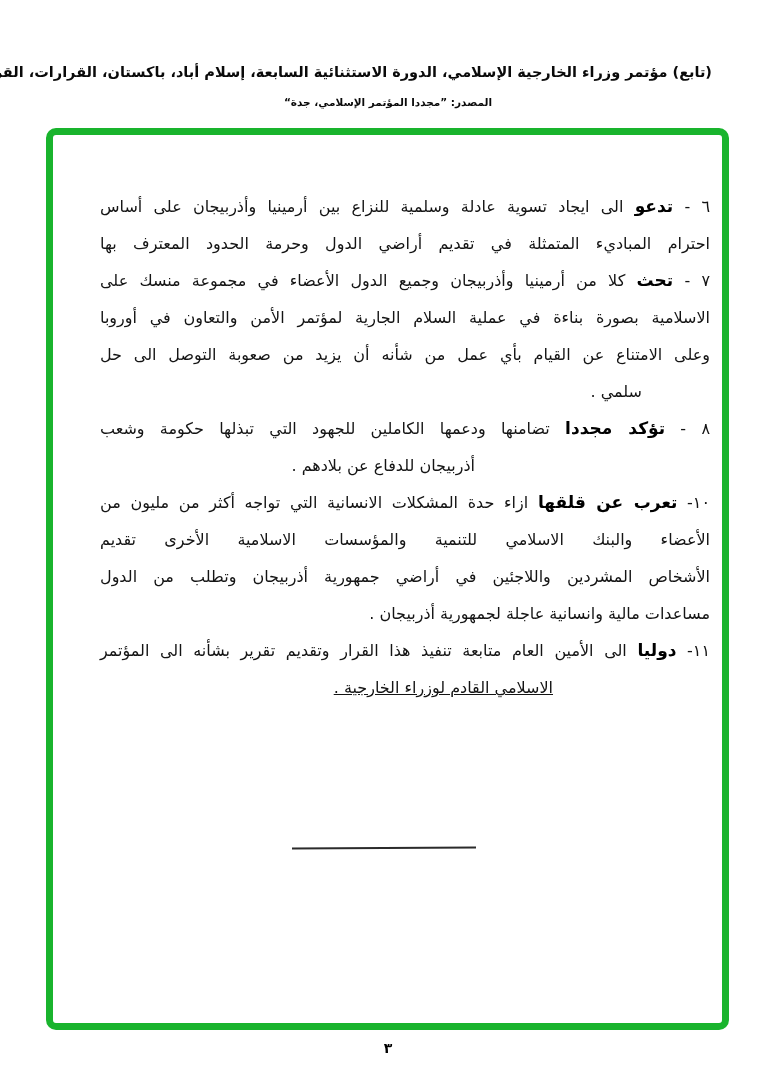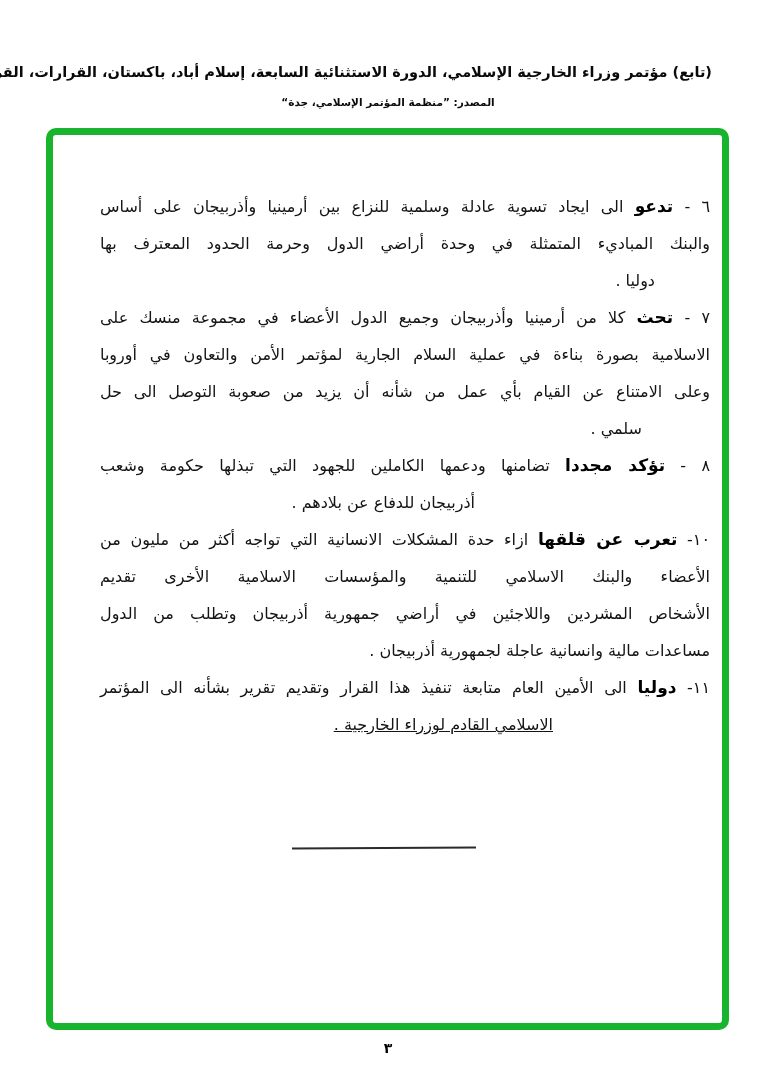--- a/index.html
+++ b/index.html
@@ -79,29 +79,28 @@
 </head>
 <body>
 
 <div class="page">
 
   <div class="header-line">
     <span>(تابع) مؤتمر وزراء الخارجية الإسلامي، الدورة الاستثنائية السابعة، إسلام أباد، باكستان، القرارات، القرار الرقم</span>
     
   </div>
 
-  <div class="source-line">المصدر: ”منظمة المؤتمر الإسلامي، جدة“</div>
+  <div class="source-line">المصدر: ”مجددا المؤتمر الإسلامي، جدة“</div>
 
   <div class="green-box" id="green-box" style="border-color: rgb(25, 180, 45);"></div>
 
   <div class="content" id="content">
       <div class="item">
         <div class="line"><span class="num">٦ - </span><span class="lead">تدعو</span> الى ايجاد تسوية عادلة وسلمية للنزاع بين أرمينيا وأذربيجان على أساس</div>
-        <div class="line">والبنك المباديء المتمثلة في وحدة أراضي الدول وحرمة الحدود المعترف بها</div>
-        <div class="line last" style="padding-right: 55px;">دوليا .</div>
+        <div class="line">احترام المباديء المتمثلة في تقديم أراضي الدول وحرمة الحدود المعترف بها</div>
       </div>
       <div class="item">
         <div class="line"><span class="num">٧ - </span><span class="lead">تحث</span> كلا من أرمينيا وأذربيجان وجميع الدول الأعضاء في مجموعة منسك على</div>
         <div class="line">الاسلامية بصورة بناءة في عملية السلام الجارية لمؤتمر الأمن والتعاون في أوروبا</div>
         <div class="line">وعلى الامتناع عن القيام بأي عمل من شأنه أن يزيد من صعوبة التوصل الى حل</div>
         <div class="line last" style="padding-right: 68px;">سلمي .</div>
       </div>
       <div class="item">
         <div class="line"><span class="num">٨ - </span><span class="lead">تؤكد مجددا</span> تضامنها ودعمها الكاملين للجهود التي تبذلها حكومة وشعب</div>
         <div class="line last" style="padding-right: 235px;">أذربيجان للدفاع عن بلادهم .</div>

